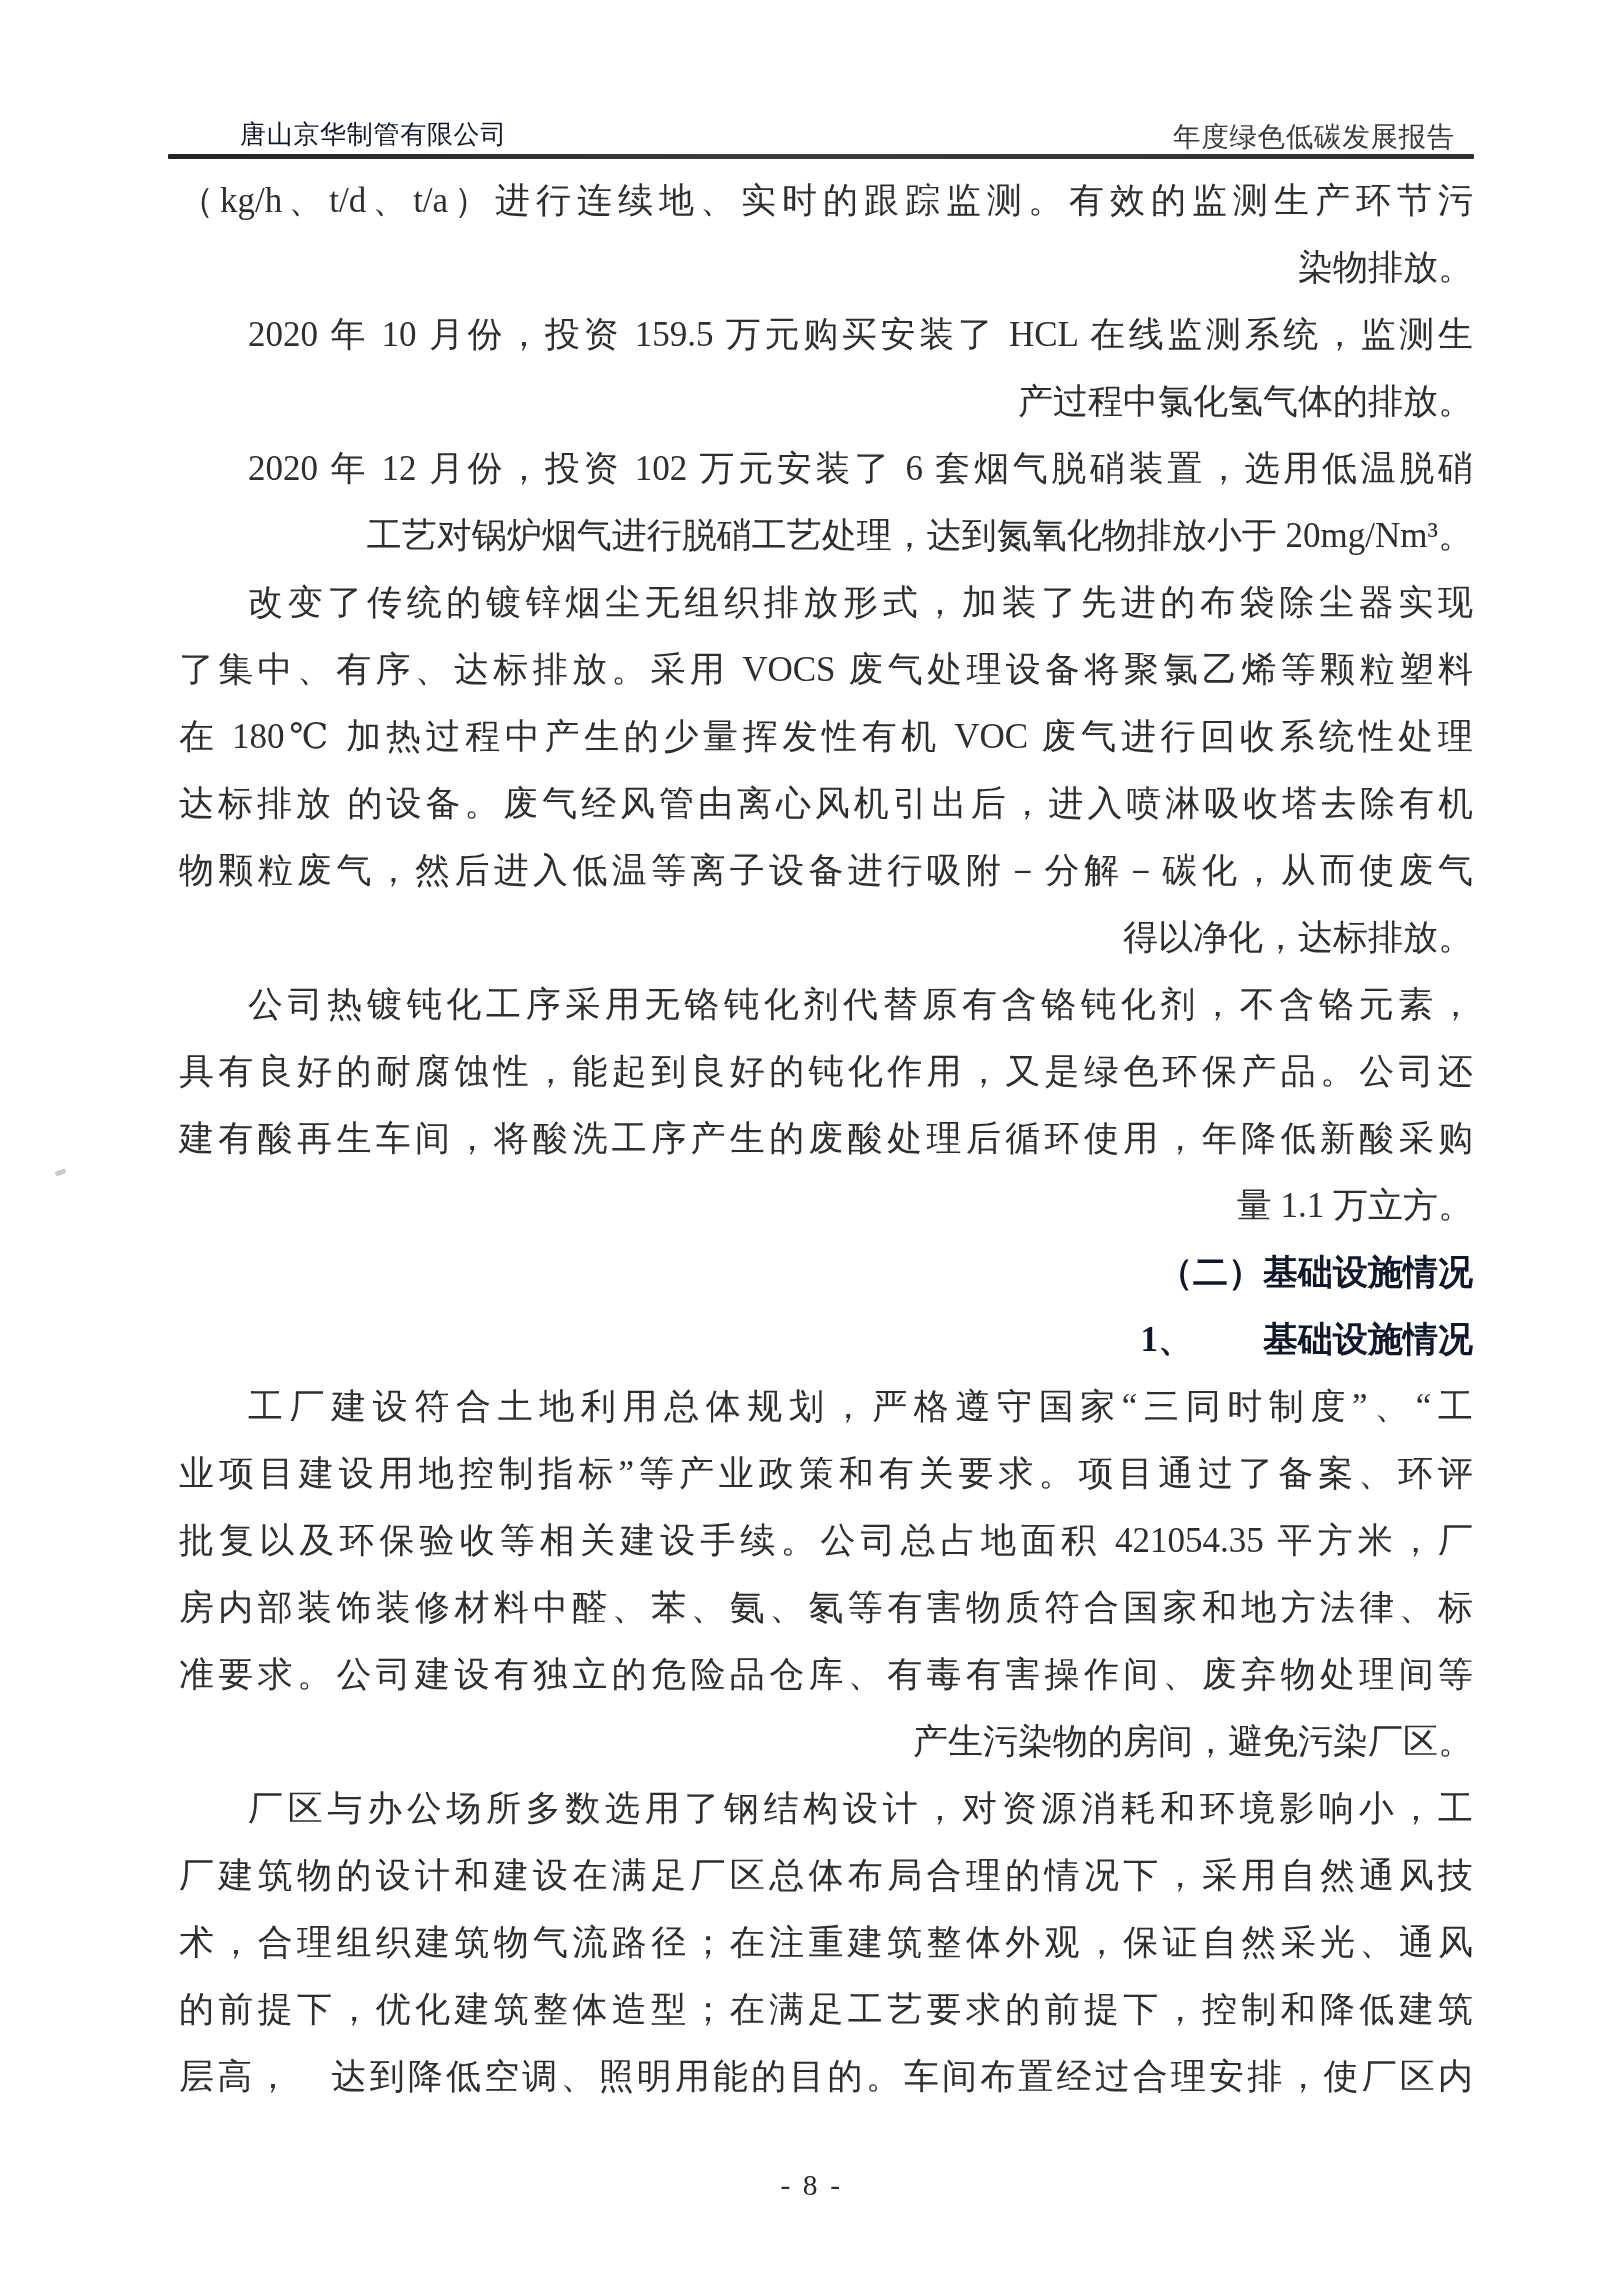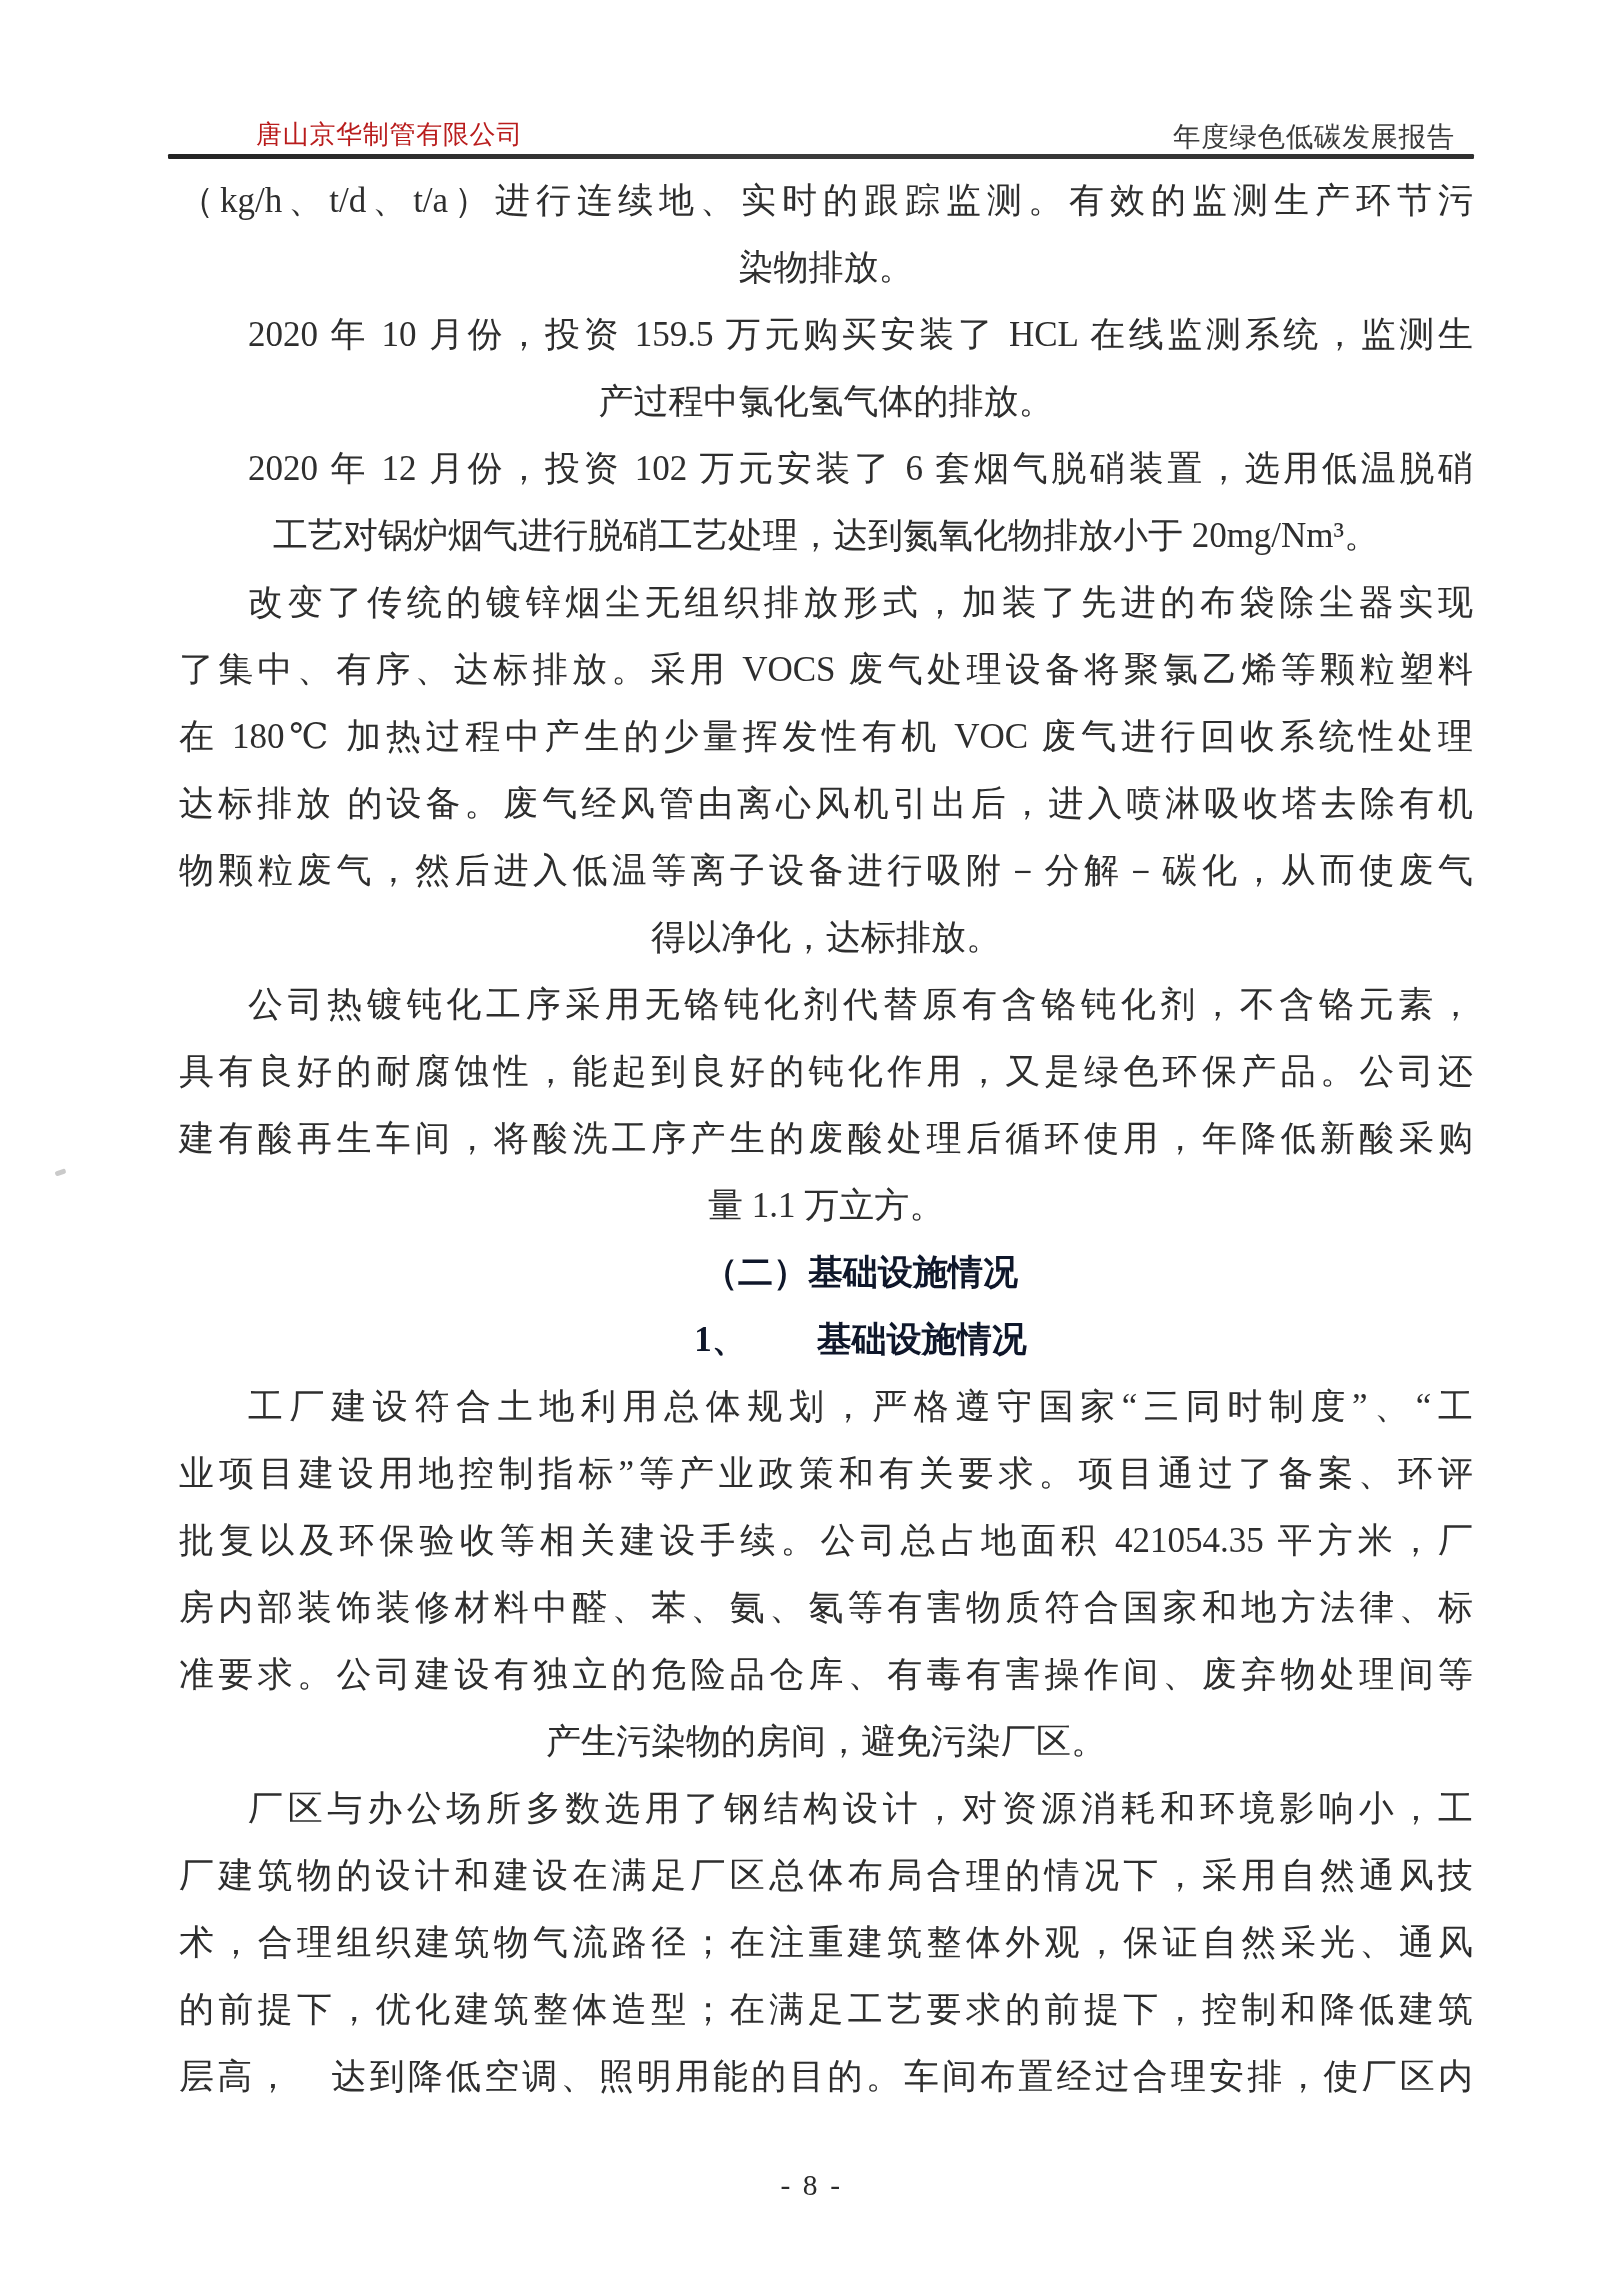--- a/index.html
+++ b/index.html
@@ -5,43 +5,43 @@
   html,body{margin:0;padding:0;background:#888;}
   .page{
     position:relative;
     width:1623px;height:2295px;
     background:var(--paper,#fff);
     overflow:hidden;
     font-family:"Liberation Serif","DejaVu Serif",serif;
     color:var(--ink,#2e2e2e);
   }
   .hdr-left{
-    position:absolute;left:256px;top:121px;
+    position:absolute;left:240px;top:121px;
     font-size:26px;line-height:1.1;letter-spacing:0.7px;
-    color:#b91c1c;white-space:nowrap;text-align:center;
+    color:#0f172a;white-space:nowrap;text-align:center;
   }
   .hdr-right{
     position:absolute;left:1145px;top:122px;
     font-size:27.5px;line-height:1.1;letter-spacing:0.7px;
     color:#3a3a3a;white-space:nowrap;margin-left:28px;
   }
   .hdr-rule{
     position:absolute;left:168px;top:154px;
     width:1306px;height:4.6px;
     background:linear-gradient(to right,#232323,#3c3c3c 45%,#303030);
     border-radius:1.3px;
   }
   .doc-body{
     position:absolute;left:179px;top:167px;width:1294px;
   }
   .line{
     font-size:35px;
     line-height:67px;
     height:67px;
-    text-align:center;
+    text-align:right;
     white-space:pre-wrap;
     overflow:visible;
   }
   .line.justify{
     text-align:justify;
     text-align-last:justify;
   }
   .line.indent{ padding-left:69px; }
   .line.heading{ font-weight:700; color:#0f172a; }
   .footer{

